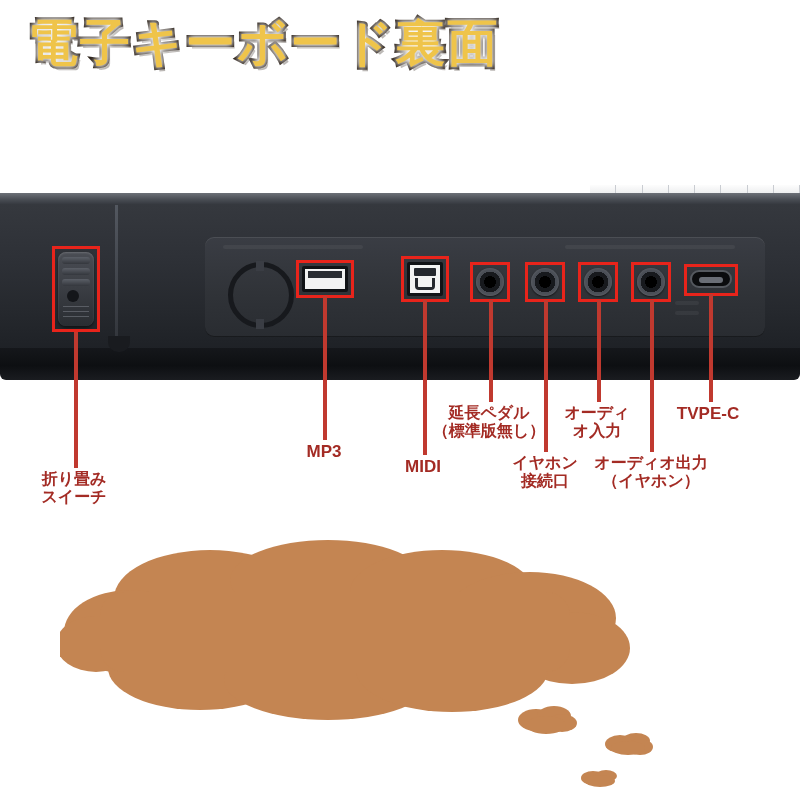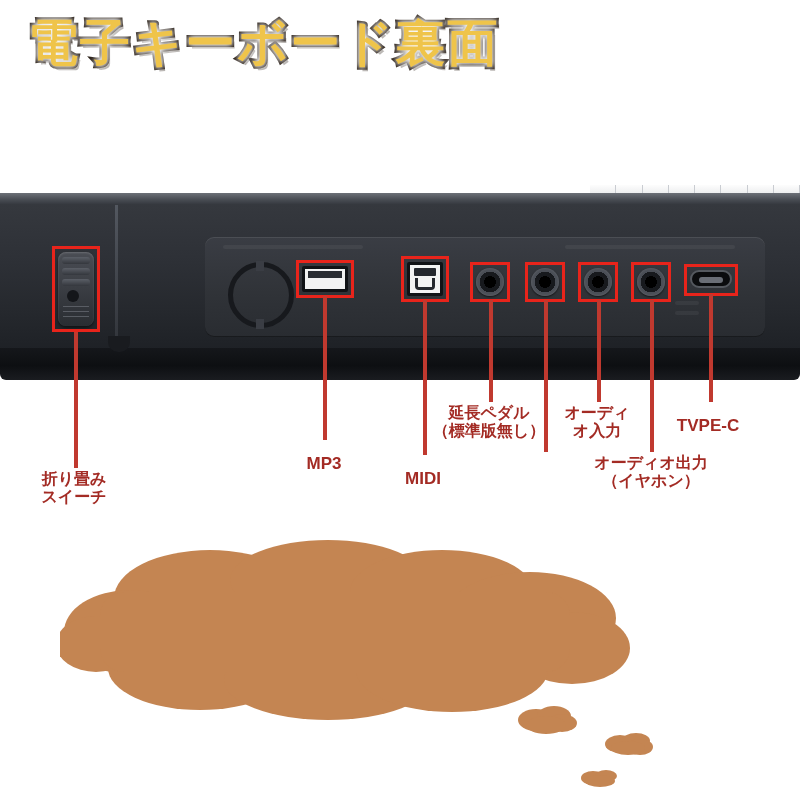--- a/index.html
+++ b/index.html
@@ -266,21 +266,21 @@
     position: absolute;
     color: #a32b24;
     font-family: "DejaVu Sans", "Liberation Sans", sans-serif;
     font-weight: 700;
     font-size: 16px;
     line-height: 1.12;
     text-align: center;
     white-space: pre-line;
     letter-spacing: 0px;
   }
-  .label.lat { font-family: "Liberation Sans", sans-serif; font-size: 17px; margin-top: 12px; }
+  .label.lat { font-family: "Liberation Sans", sans-serif; font-size: 17px; }
 
   
   #cloud-wrap {
     position: absolute;
     left: 60px; top: 540px;
     width: 570px; height: 185px;
   }
   #cloud-svg { display: block; }
   #cloud-text {
     position: absolute;
@@ -371,20 +371,22 @@
   <div class="leader" style="left:597px;top:300px;height:102px;"></div>
   <div class="leader" style="left:650px;top:300px;height:152px;"></div>
   <div class="leader" style="left:709px;top:294px;height:108px;"></div>
 
   <div class="label" style="left:14px;top:470px;width:120px;">折り畳み
 スイーチ</div>
   <div class="label lat" style="left:284px;top:442px;width:80px;">MP3</div>
   <div class="label lat" style="left:383px;top:457px;width:80px;">MIDI</div>
   <div class="label" style="left:424px;top:404px;width:130px;">延長ペダル
 （標準版無し）</div>
+  <div class="label" style="left:500px;top:454px;width:90px;">イヤホン
+接続口</div>
   <div class="label" style="left:586px;top:454px;width:130px;">オーディオ出力
 （イヤホン）</div>
   <div class="label" style="left:556px;top:404px;width:82px;">オーディ
 オ入力</div>
   <div class="label lat" style="left:660px;top:404px;width:96px;">TVPE-C</div>
 
   <div id="cloud-wrap">
     <svg id="cloud-svg" width="570" height="185" viewBox="0 0 570 185" aria-hidden="true">
       <g fill="#c48552">
         <ellipse cx="150" cy="58" rx="96" ry="48"></ellipse>

